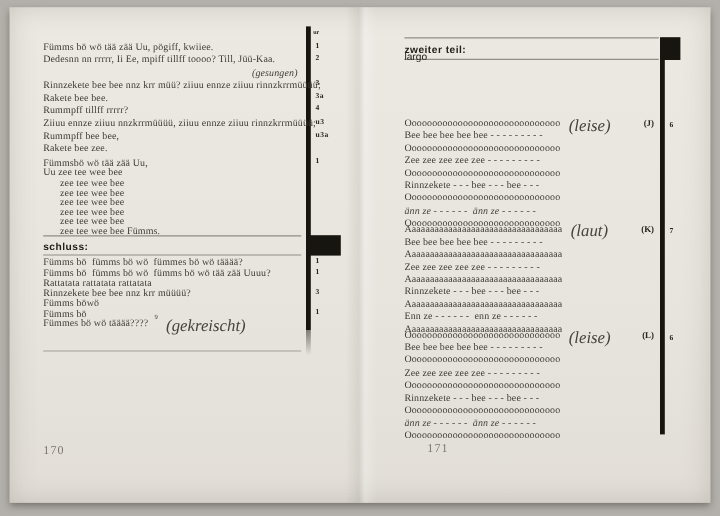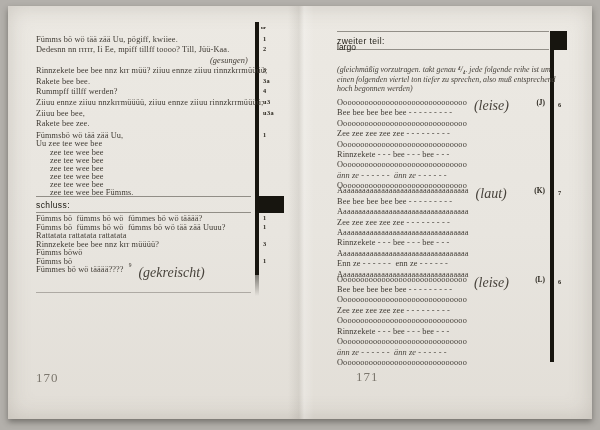--- a/index.html
+++ b/index.html
@@ -19,21 +19,21 @@
   .vbar-right{left:550px;top:49px;width:4px;height:313px;}
   .hsquare{position:absolute;background:#17150f;}
   .hsq-left{left:255px;top:196px;width:29px;height:17px;}
   .hsq-right{left:550px;top:31px;width:17px;height:19px;}
 
   
   .hband{position:absolute;display:flex;align-items:center;
     border-top:1px solid rgba(58,53,46,.5);border-bottom:1px solid rgba(58,53,46,.5);}
   .hband-left{left:36px;top:196px;width:215px;height:15px;}
   .hband-right{left:337px;top:31px;width:212px;height:17px;}
-  .htext{font-family:"Liberation Sans",sans-serif;font-weight:normal;font-size:8.5px;
+  .htext{font-family:"Liberation Sans",sans-serif;font-weight:bold;font-size:8.5px;
     letter-spacing:.4px;color:#232019;}
   .largo{position:absolute;left:337px;top:42px;font-family:"Liberation Sans",sans-serif;
     font-weight:normal;font-size:8.5px;color:#232019;}
   .instr{position:absolute;left:337px;top:65px;width:219px;font-style:italic;font-size:7.9px;
     line-height:9.7px;color:#47423b;}
 
   
   .lines{position:absolute;}
   .lb1{left:36px;top:34.5px;width:252px;}
   .lb1 .line{height:10.6px;}
@@ -53,42 +53,42 @@
   .ind{padding-left:14px;}
   .right-row .t{display:block;width:212px;text-align:right;font-style:italic;}
   .note{font-style:italic;font-size:14px;color:#48433c;margin-left:7px;}
   .sup{font-size:5.5px;position:relative;top:-3px;margin-left:5px;color:#3f3a33;}
   .mnum{position:absolute;left:227px;font-weight:bold;font-size:6.3px;color:#29251d;letter-spacing:.4px;}
   .lbl{position:absolute;left:176px;width:32px;text-align:right;font-weight:bold;font-size:7.4px;color:#29251d;}
   .rnum{position:absolute;left:221px;top:3px;font-weight:bold;font-size:6.3px;color:#29251d;}
   .bar-label{position:absolute;left:261px;top:25px;font-weight:bold;font-size:5px;color:#29251d;}
 
   .brule{position:absolute;left:36px;top:292px;width:215px;height:1px;background:rgba(70,64,56,.35);}
-  .folio{position:absolute;font-size:13px;color:#7b766d;letter-spacing:1px;}
+  .folio{position:absolute;font-size:10px;color:#7b766d;letter-spacing:1px;}
   .folio-left{left:36px;top:370px;}
   .folio-right{left:340px;top:369px;margin-left:16px;}
 </style>
 </head>
 <body>
 
 <div class="scan">
   <div class="spread"></div>
   <div class="gutter"></div>
 
   <div class="vbar vbar-left"></div>
   <div class="bar-label">ur</div>
   <div id="lb1" class="lines lb1">
       <div class="line"><span class="t">Fümms bö wö tää zää Uu, pögiff, kwiiee.</span><span class="mnum">1</span></div>
       <div class="line"><span class="t">Dedesnn nn rrrrr, Ii Ee, mpiff tillff toooo? Till, Jüü-Kaa.</span><span class="mnum">2</span></div>
       <div class="line right-row"><span class="t">(gesungen)</span></div>
       <div class="line"><span class="t">Rinnzekete bee bee nnz krr müü? ziiuu ennze ziiuu rinnzkrrmüüüü;</span><span class="mnum">3</span></div>
       <div class="line"><span class="t">Rakete bee bee.</span><span class="mnum">3a</span></div>
-      <div class="line"><span class="t">Rummpff tillff werden?</span><span class="mnum">4</span></div>
+      <div class="line"><span class="t">Rummpff tillff rrrrr?</span><span class="mnum">4</span></div>
       <div class="line"><span class="t">Ziiuu ennze ziiuu nnzkrrmüüüü, ziiuu ennze ziiuu rinnzkrrmüüüü;</span><span class="mnum">u3</span></div>
-      <div class="line"><span class="t">Ziiuu bee bee,</span><span class="mnum">u3a</span></div>
+      <div class="line"><span class="t">Rummpff bee bee,</span><span class="mnum">u3a</span></div>
       <div class="line"><span class="t">Rakete bee zee.</span></div>
     </div>
   <div id="lb2" class="lines lb2">
       <div class="line"><span class="t">Fümmsbö wö tää zää Uu,</span><span class="mnum">1</span></div>
       <div class="line"><span class="t">Uu zee tee wee bee</span></div>
       <div class="line"><span class="t ind">zee tee wee bee</span></div>
       <div class="line"><span class="t ind">zee tee wee bee</span></div>
       <div class="line"><span class="t ind">zee tee wee bee</span></div>
       <div class="line"><span class="t ind">zee tee wee bee</span></div>
       <div class="line"><span class="t ind">zee tee wee bee</span></div>
@@ -109,21 +109,20 @@
     </div>
   <div class="brule"></div>
   <div class="folio folio-left">170</div>
 
   <div class="hband hband-right">
     <span class="htext">zweiter teil:</span>
   </div>
   <div class="hsquare hsq-right"></div>
   <div class="vbar vbar-right"></div>
   <div class="largo">largo</div>
-  <div class="instr">(gleichmäßig vorzutragen. takt genau ⁴/₄. jede folgende reihe ist um einen folgenden viertel ton tiefer zu sprechen, also muß entsprechend hoch begonnen werden)</div>
   <div id="rb0" class="rblock">
       <div class="line"><span class="t">Oooooooooooooooooooooooooooooo</span><span class="note">(leise)</span><span class="lbl">(J)</span></div>
       <div class="line"><span class="t">Bee bee bee bee bee - - - - - - - - -</span></div>
       <div class="line"><span class="t">Oooooooooooooooooooooooooooooo</span></div>
       <div class="line"><span class="t">Zee zee zee zee zee - - - - - - - - -</span></div>
       <div class="line"><span class="t">Oooooooooooooooooooooooooooooo</span></div>
       <div class="line"><span class="t">Rinnzekete - - - bee - - - bee - - -</span></div>
       <div class="line"><span class="t">Oooooooooooooooooooooooooooooo</span></div>
       <div class="line"><span class="t it">änn ze - - - - - -  änn ze - - - - - -</span></div>
       <div class="line"><span class="t">Oooooooooooooooooooooooooooooo</span></div>

